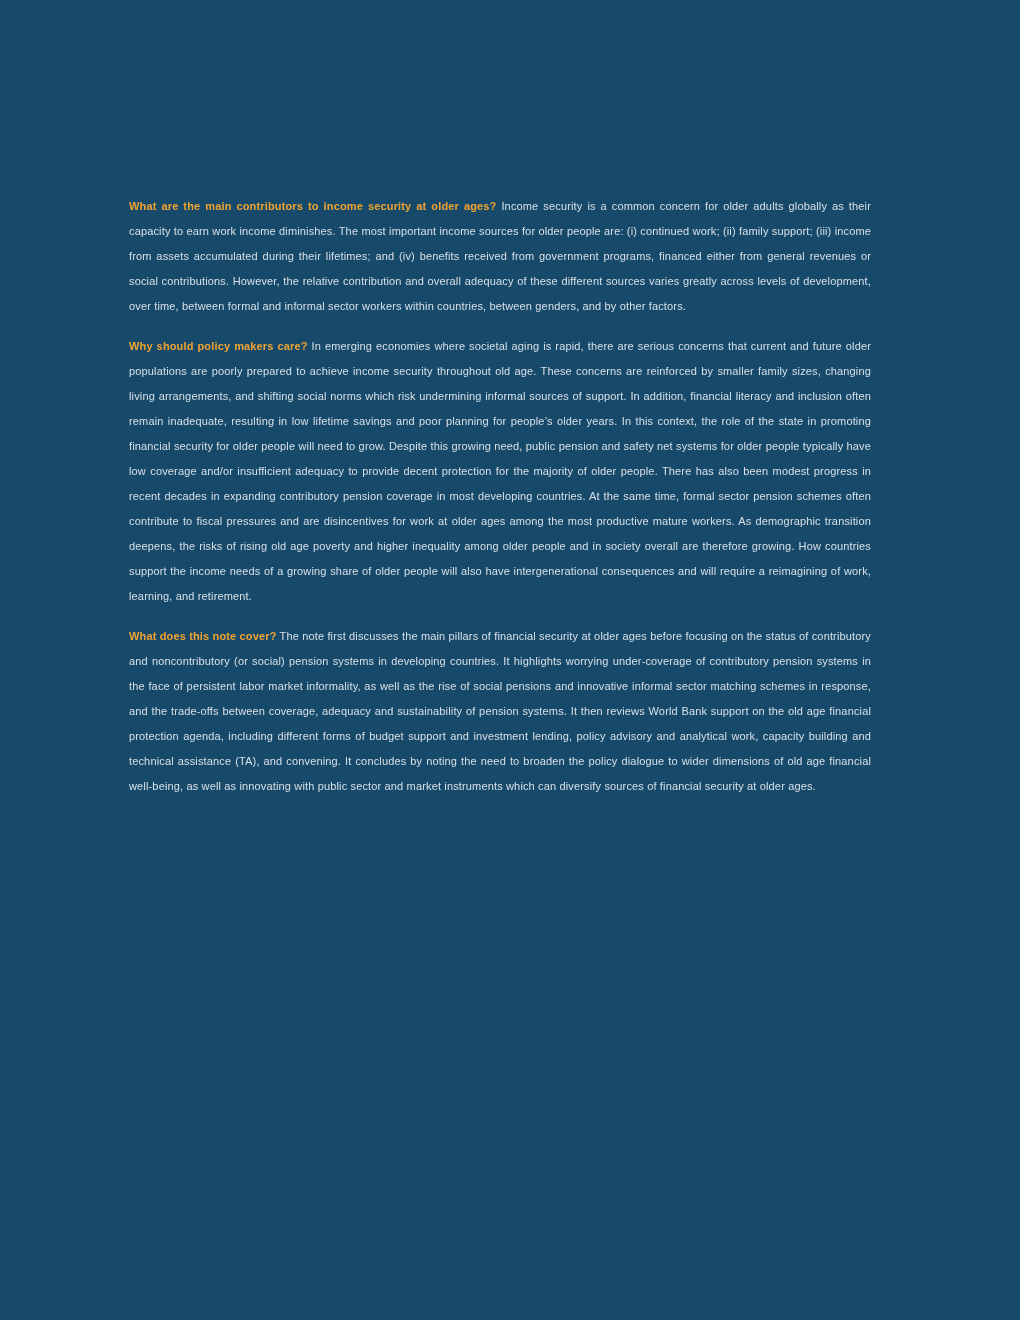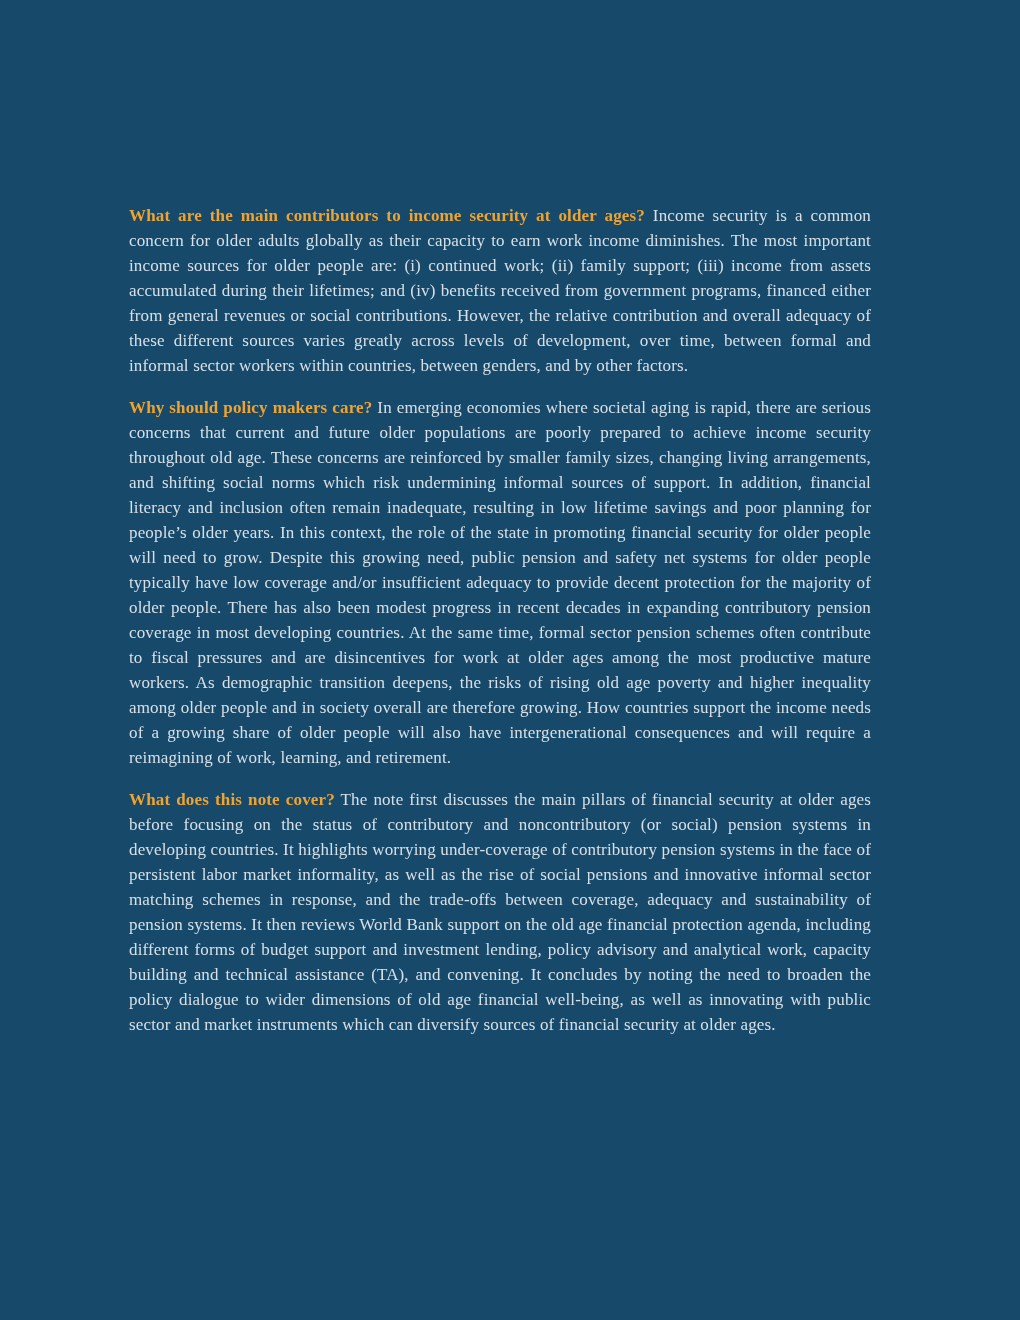--- a/index.html
+++ b/index.html
@@ -10,23 +10,23 @@
     background: #17496B;
     overflow: hidden;
   }
   .content {
     position: absolute;
     left: 129px;
     top: 186px;
     width: 742px;
   }
   .para {
-    margin: 17px 0 15px 0;
-    font-family: Liberation Serif, serif;
-    font-size: 17px;
+    margin: 8px 0 15px 0;
+    font-family: Liberation Sans, sans-serif;
+    font-size: 11px;
     line-height: 25px;
     letter-spacing: 0.15px;
     text-align: justify;
     color: #D7E0E6;
   }
   .para:last-child { margin-bottom: 0; }
   .q {
     color: #F0A430;
     font-weight: bold;
   }

